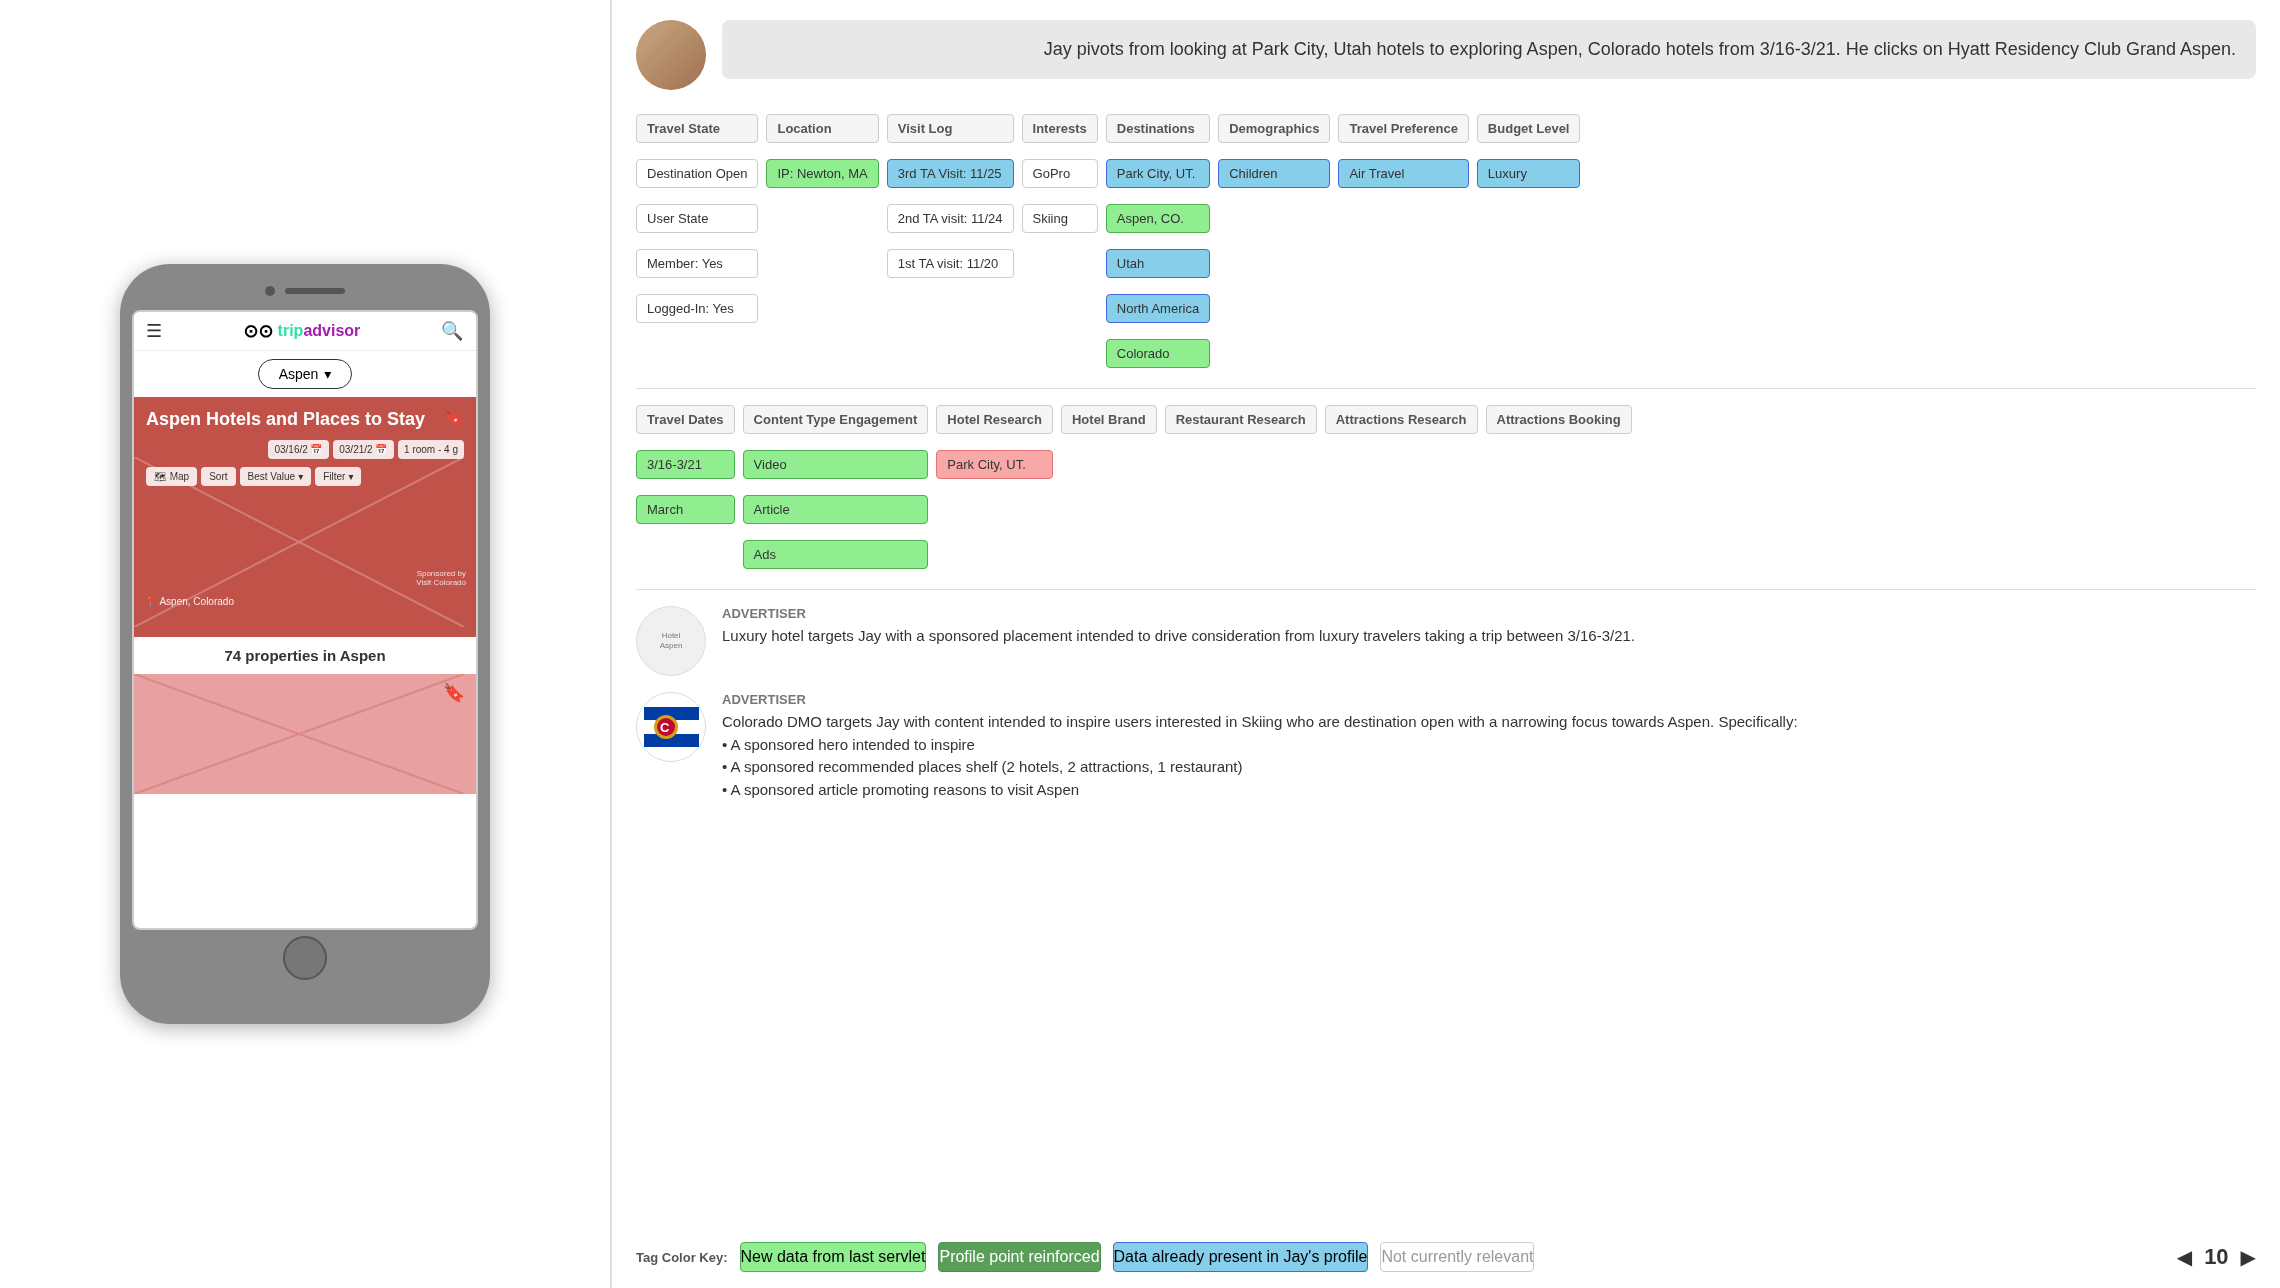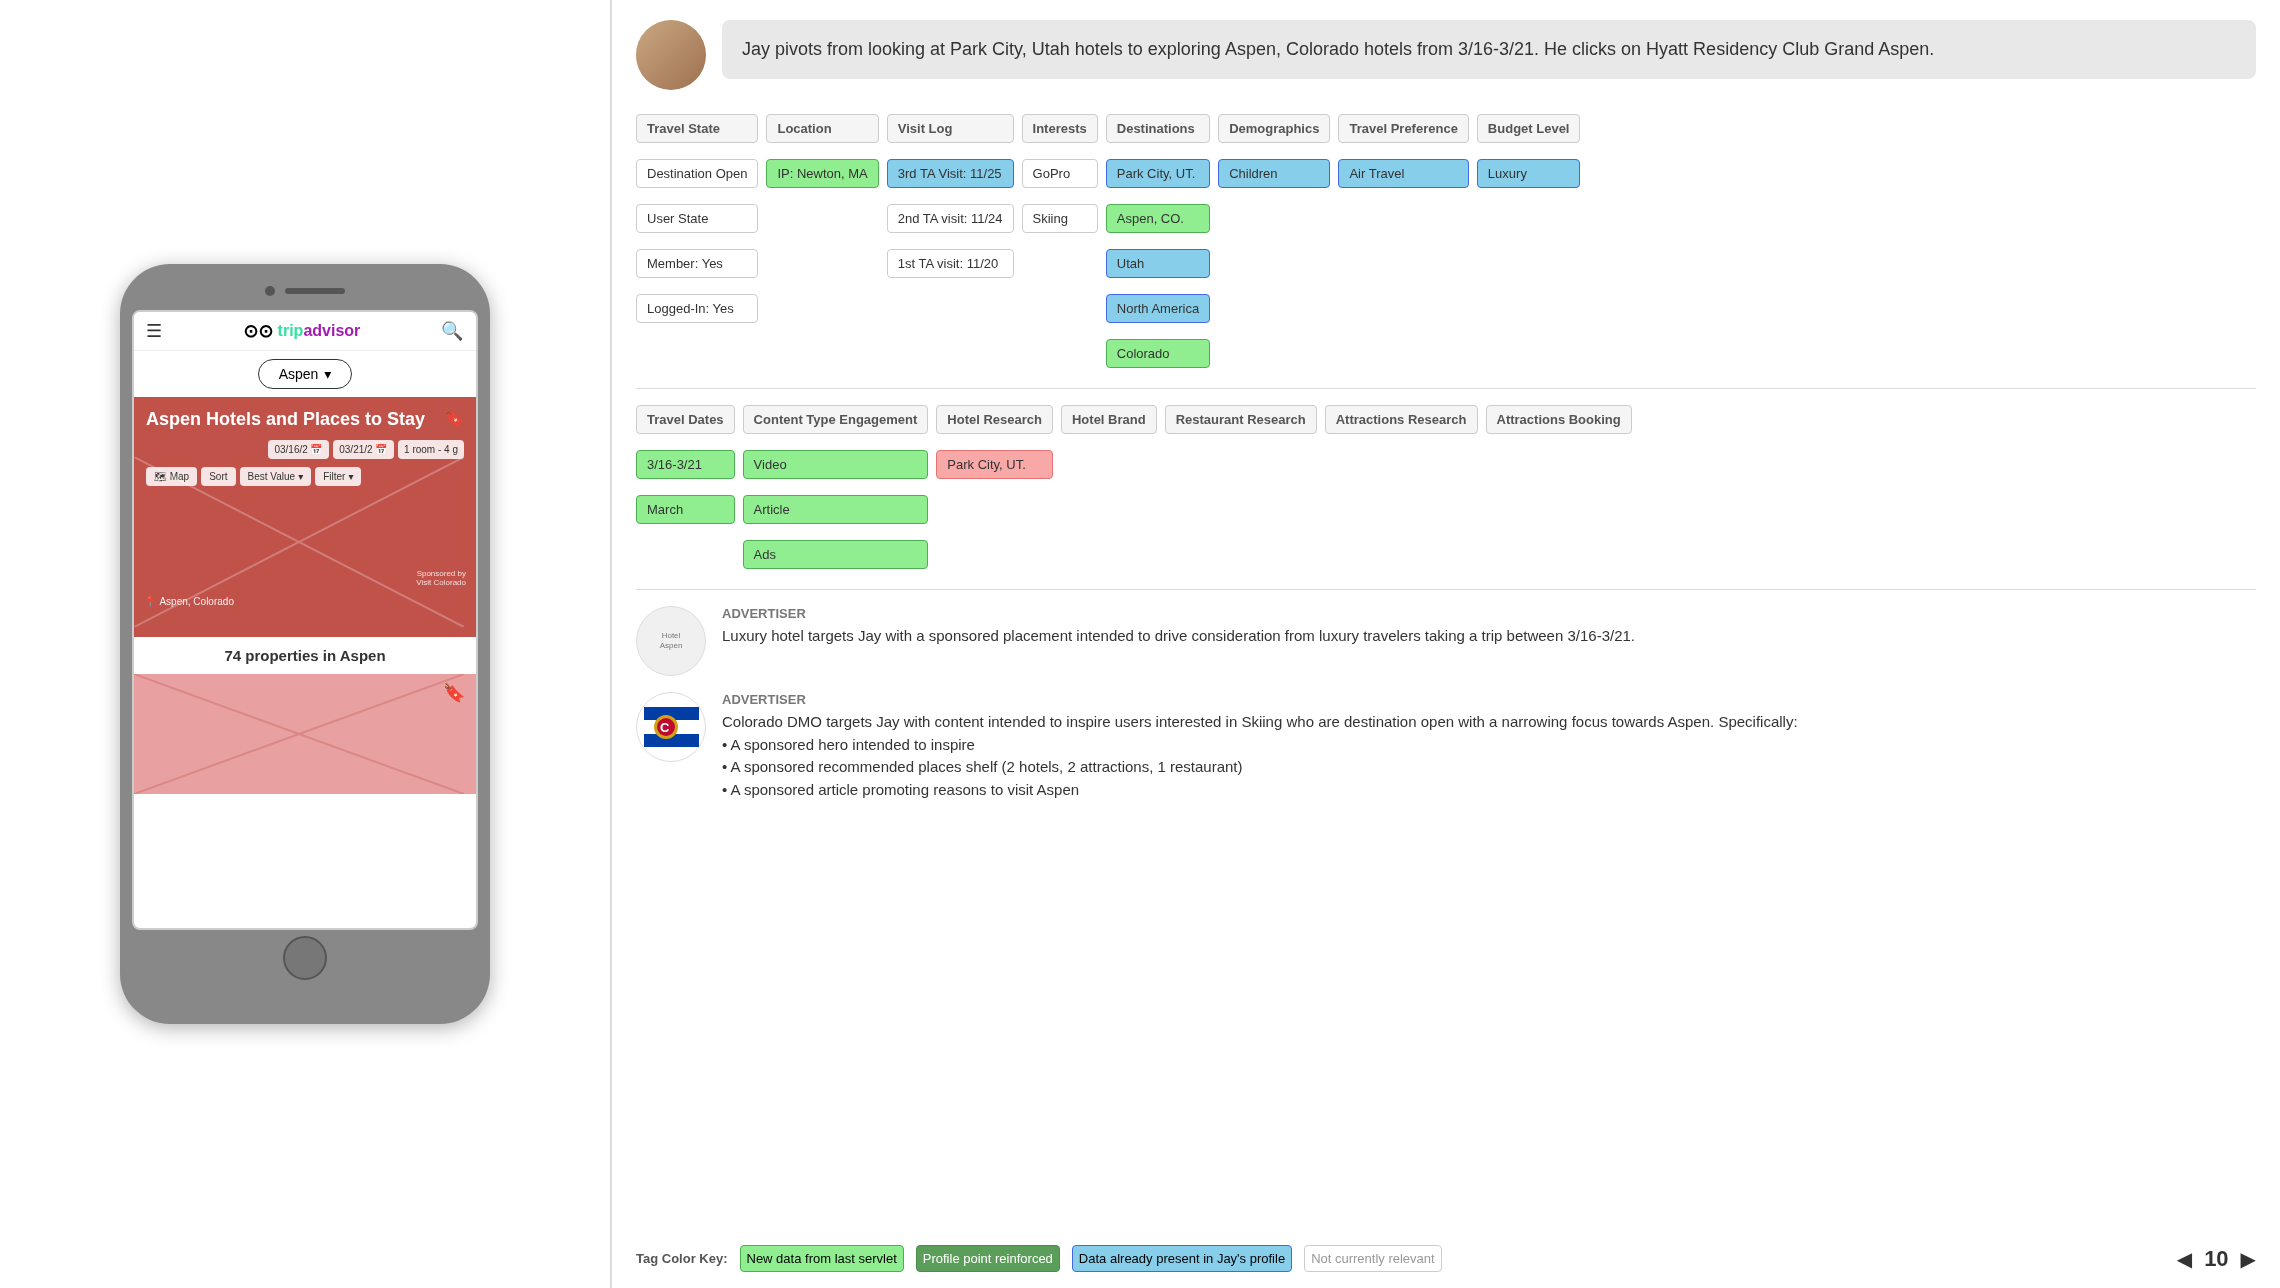--- a/index.html
+++ b/index.html
@@ -259,20 +259,21 @@
     }
 
     .narrative-bubble {
       background: #e8e8e8;
       border-radius: 8px;
       padding: 16px 20px;
       font-size: 18px;
       color: #333;
       line-height: 1.5;
       flex: 1;
+      text-align: right;
     }
 
     
     .data-grid {
       display: flex;
       gap: 8px;
       margin-bottom: 20px;
       flex-wrap: wrap;
     }
 
@@ -391,22 +392,22 @@
     .footer-label {
       font-size: 13px;
       color: #555;
       font-weight: bold;
       white-space: nowrap;
     }
 
     .legend-tag {
       border: 1px solid #ccc;
       border-radius: 4px;
-      padding: 5px 6px;
-      font-size: 13px;
+      padding: 5px 0;
+      font-size: 16px;
       white-space: nowrap;
     }
 
     .legend-tag.new-data { background: #90EE90; border-color: #4CAF50; }
     .legend-tag.reinforced { background: #5a9e5a; color: #fff; border-color: #4a8e4a; }
     .legend-tag.already-present { background: #87CEEB; border-color: #4169E1; }
     .legend-tag.not-relevant { background: #fff; border-color: #ccc; color: #999; }
 
     .page-nav {
       display: flex;

